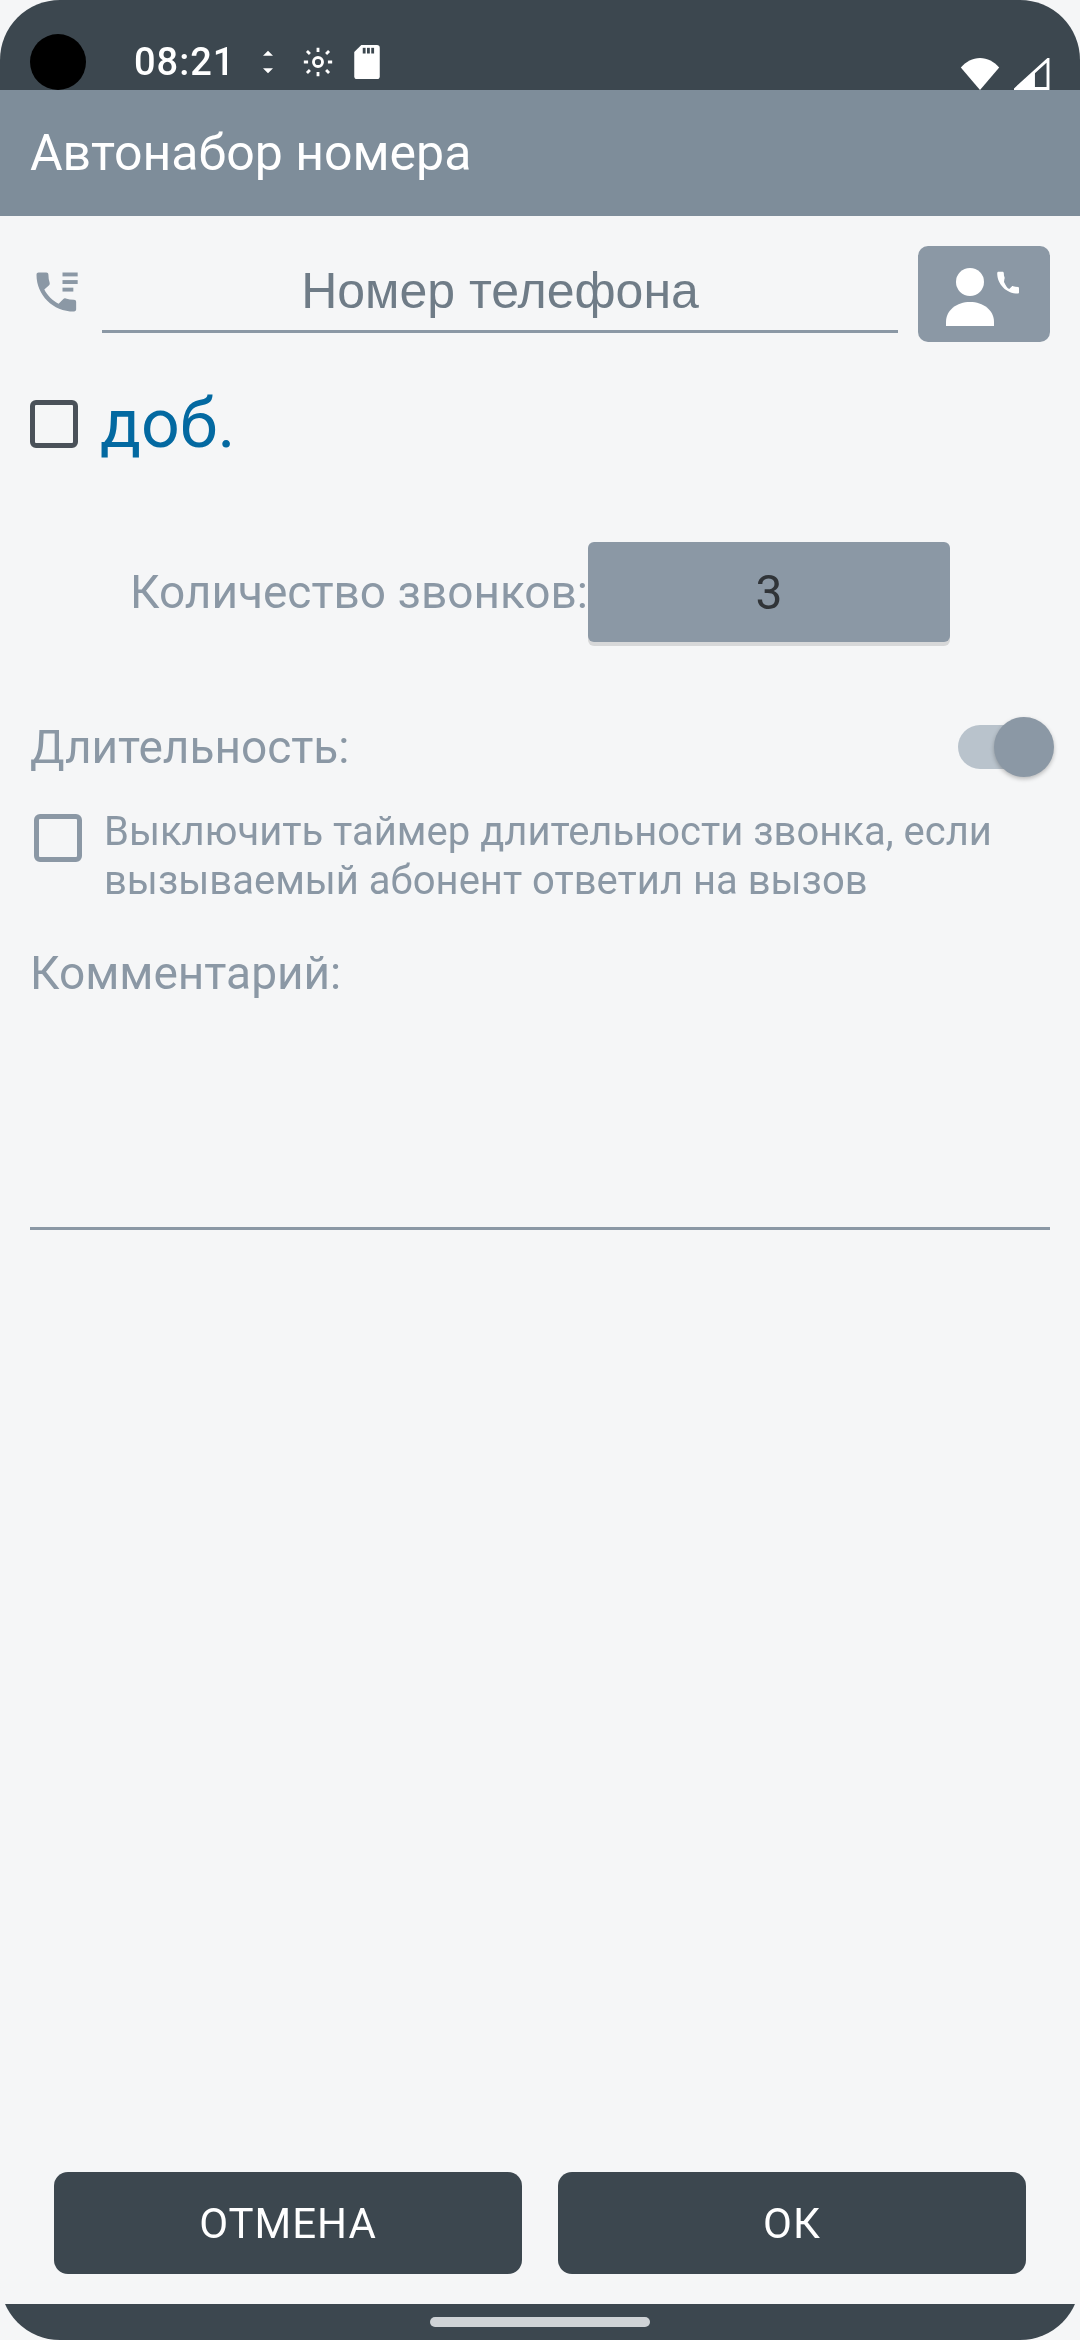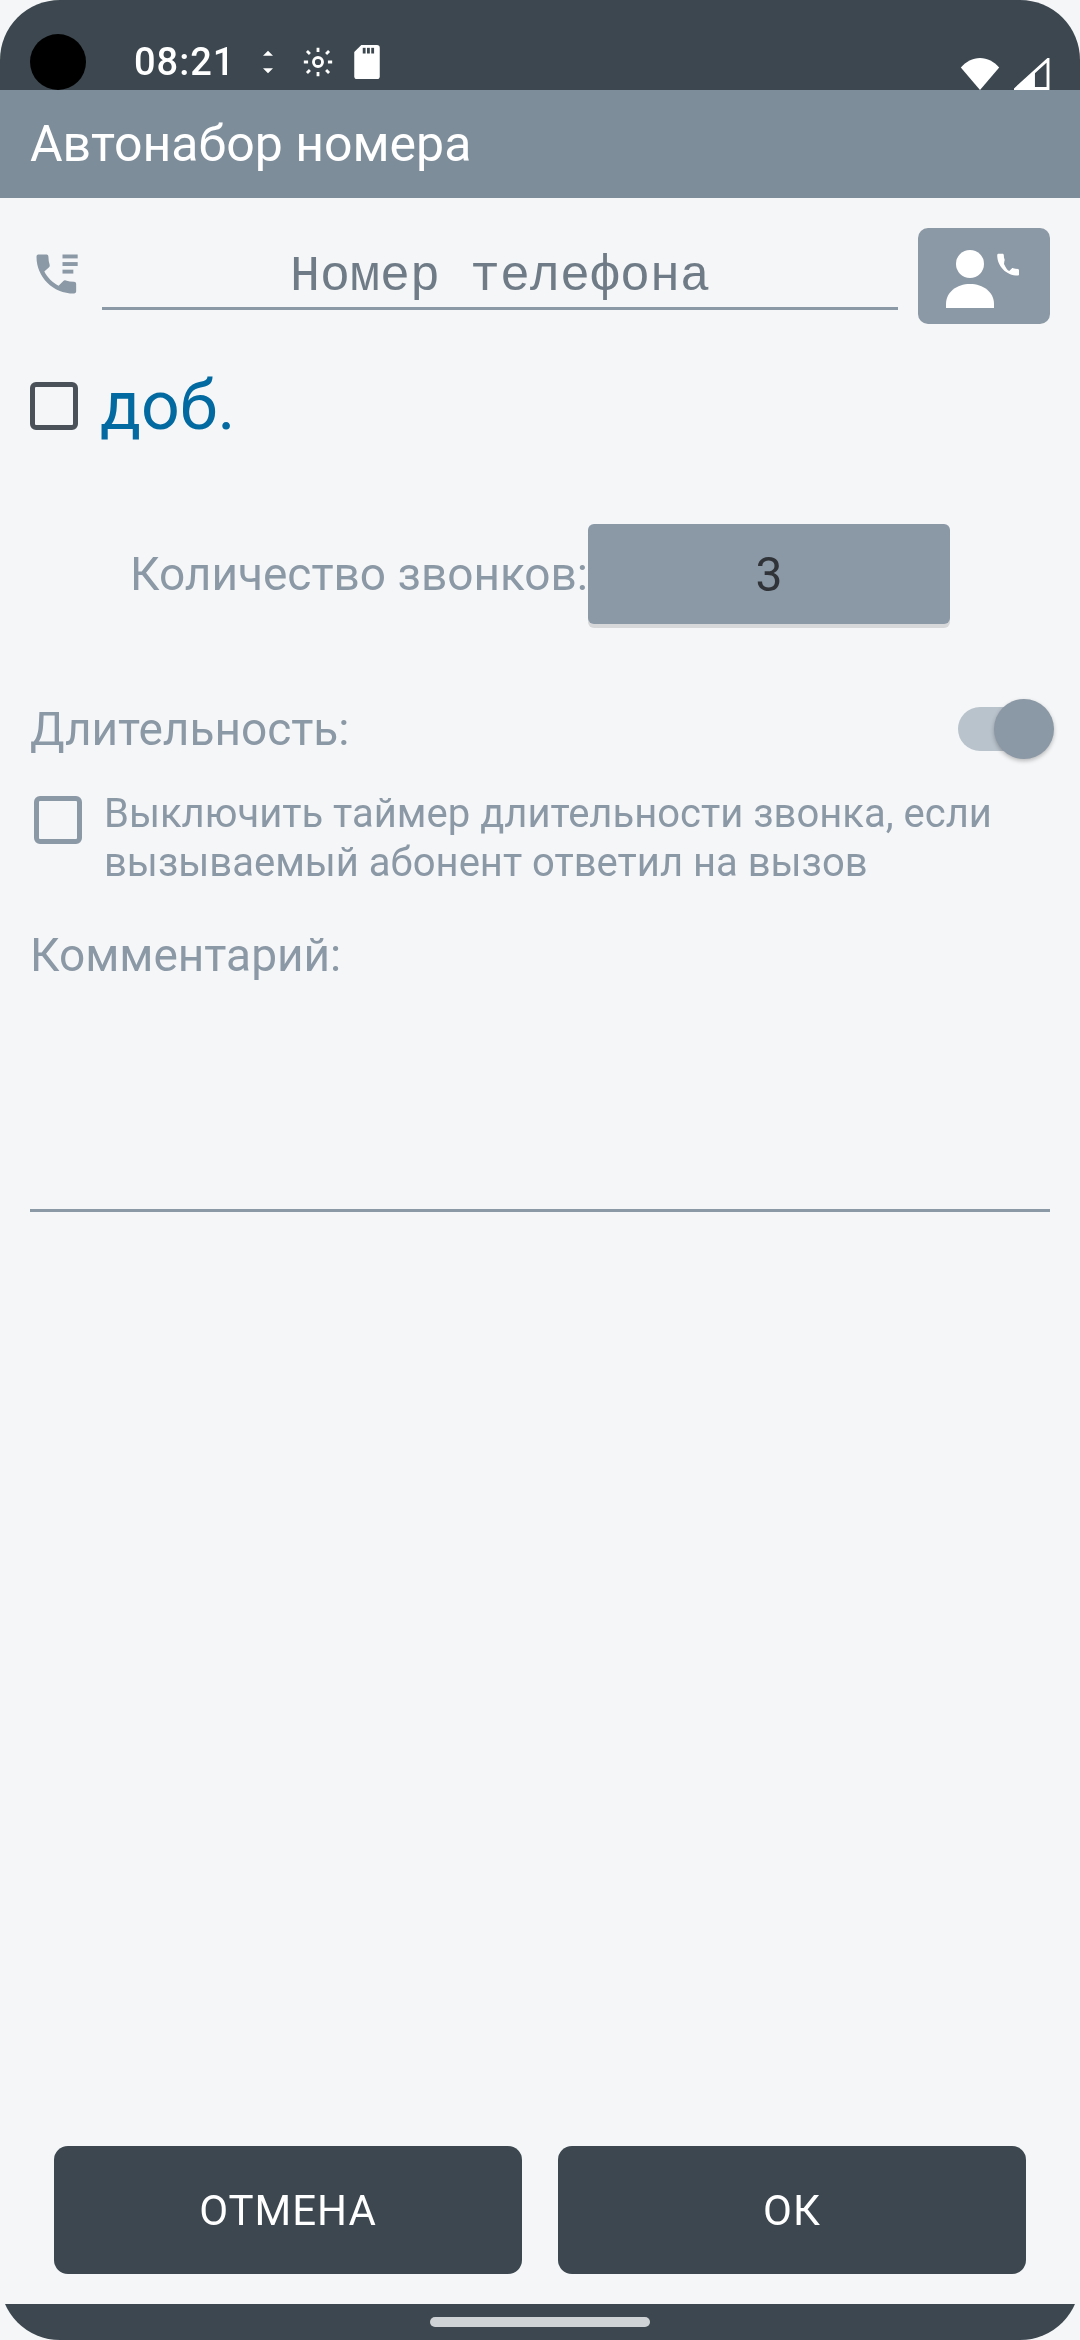--- a/index.html
+++ b/index.html
@@ -8,29 +8,29 @@
 
   
   .status-bar { height: 90px; background: #3c474f; display: flex; align-items: flex-end; padding: 0 30px; color: #fff; }
   .status-left { display: flex; align-items: center; gap: 18px; }
   .camera-dot { width: 56px; height: 56px; border-radius: 50%; background: #000; margin-right: 30px; }
   .status-time { font-size: 38px; font-weight: 500; letter-spacing: 1px; }
   .status-icon { display: inline-flex; }
   .status-right { margin-left: auto; display: flex; align-items: center; gap: 14px; }
 
   
-  .app-bar { height: 108px; background: #7e8d9a; display: flex; align-items: center; padding: 0 30px; }
+  .app-bar { height: 126px; background: #7e8d9a; display: flex; align-items: center; padding: 0 30px; }
   .app-title { color: #fff; font-size: 50px; font-weight: 400; }
 
   
   .content { flex: 1; padding: 24px 30px 0 30px; background: #f5f6f7; display: flex; flex-direction: column; }
 
   .phone-row { display: flex; align-items: center; gap: 20px; margin-top: 6px; }
   .phone-input-wrap { flex: 1; position: relative; }
-  .phone-input { width: 100%; border: none; border-bottom: 3px solid #8b98a5; background: transparent; font-size: 50px; text-align: center; padding: 6px 0 2px 0; color: #1d4ed8; outline: none; font-family: Liberation Mono, monospace; }
+  .phone-input { width: 100%; border: none; border-bottom: 3px solid #8b98a5; background: transparent; font-size: 50px; text-align: center; padding: 6px 0 10px 0; color: #1d4ed8; outline: none; }
   .phone-input::placeholder { color: #6f7c87; }
   .contact-btn { width: 132px; height: 96px; background: #8b98a5; border-radius: 10px; display: flex; align-items: center; justify-content: center; }
 
   .ext-row { display: flex; align-items: center; gap: 22px; margin-top: 42px; }
   .checkbox { width: 48px; height: 48px; border: 5px solid #4a5159; border-radius: 6px; background: transparent; flex-shrink: 0; }
   .ext-label { font-size: 68px; color: #0369a1; }
 
   .row-label { font-size: 46px; color: #8b98a5; }
 
   .count-row { display: flex; align-items: center; justify-content: center; margin-top: 78px; }
@@ -44,21 +44,21 @@
   .duration-btn { margin: 40px 30px 0 30px; height: 106px; background: #8b98a5; border-radius: 6px; display: flex; align-items: center; justify-content: center; font-size: 44px; color: #303438; letter-spacing: 0.5px; box-shadow: 0 5px 0 rgba(0,0,0,0.14); }
 
   .timer-check-row { display: flex; align-items: flex-start; gap: 22px; margin-top: 34px; padding: 0 4px; }
   .timer-check-row .checkbox { border-color: #8b98a5; margin-top: 6px; }
   .timer-check-label { font-size: 40px; color: #8b98a5; line-height: 1.22; }
 
   .comment-label { font-size: 46px; color: #8b98a5; margin-top: 40px; }
   .comment-input { width: 100%; height: 220px; border: none; border-bottom: 3px solid #8b98a5; background: transparent; font-size: 42px; color: #303438; resize: none; outline: none; margin-top: 10px; }
 
   .footer { display: flex; gap: 36px; padding: 0 24px 30px 24px; }
-  .footer-btn { flex: 1; height: 128px; background: #3c474f; border-radius: 14px; display: flex; align-items: center; justify-content: center; color: #fff; font-size: 42px; letter-spacing: 1px; }
+  .footer-btn { flex: 1; height: 102px; background: #3c474f; border-radius: 14px; display: flex; align-items: center; justify-content: center; color: #fff; font-size: 42px; letter-spacing: 1px; }
 
   .nav-bar { height: 36px; background: #3c474f; display: flex; align-items: center; justify-content: center; }
   .nav-pill { width: 220px; height: 10px; background: #cfd3d6; border-radius: 6px; }
 
   
   .status-bar, .nav-bar { position: relative; }
   body { border-radius: 60px; }
 </style>
 </head>
 <body>

